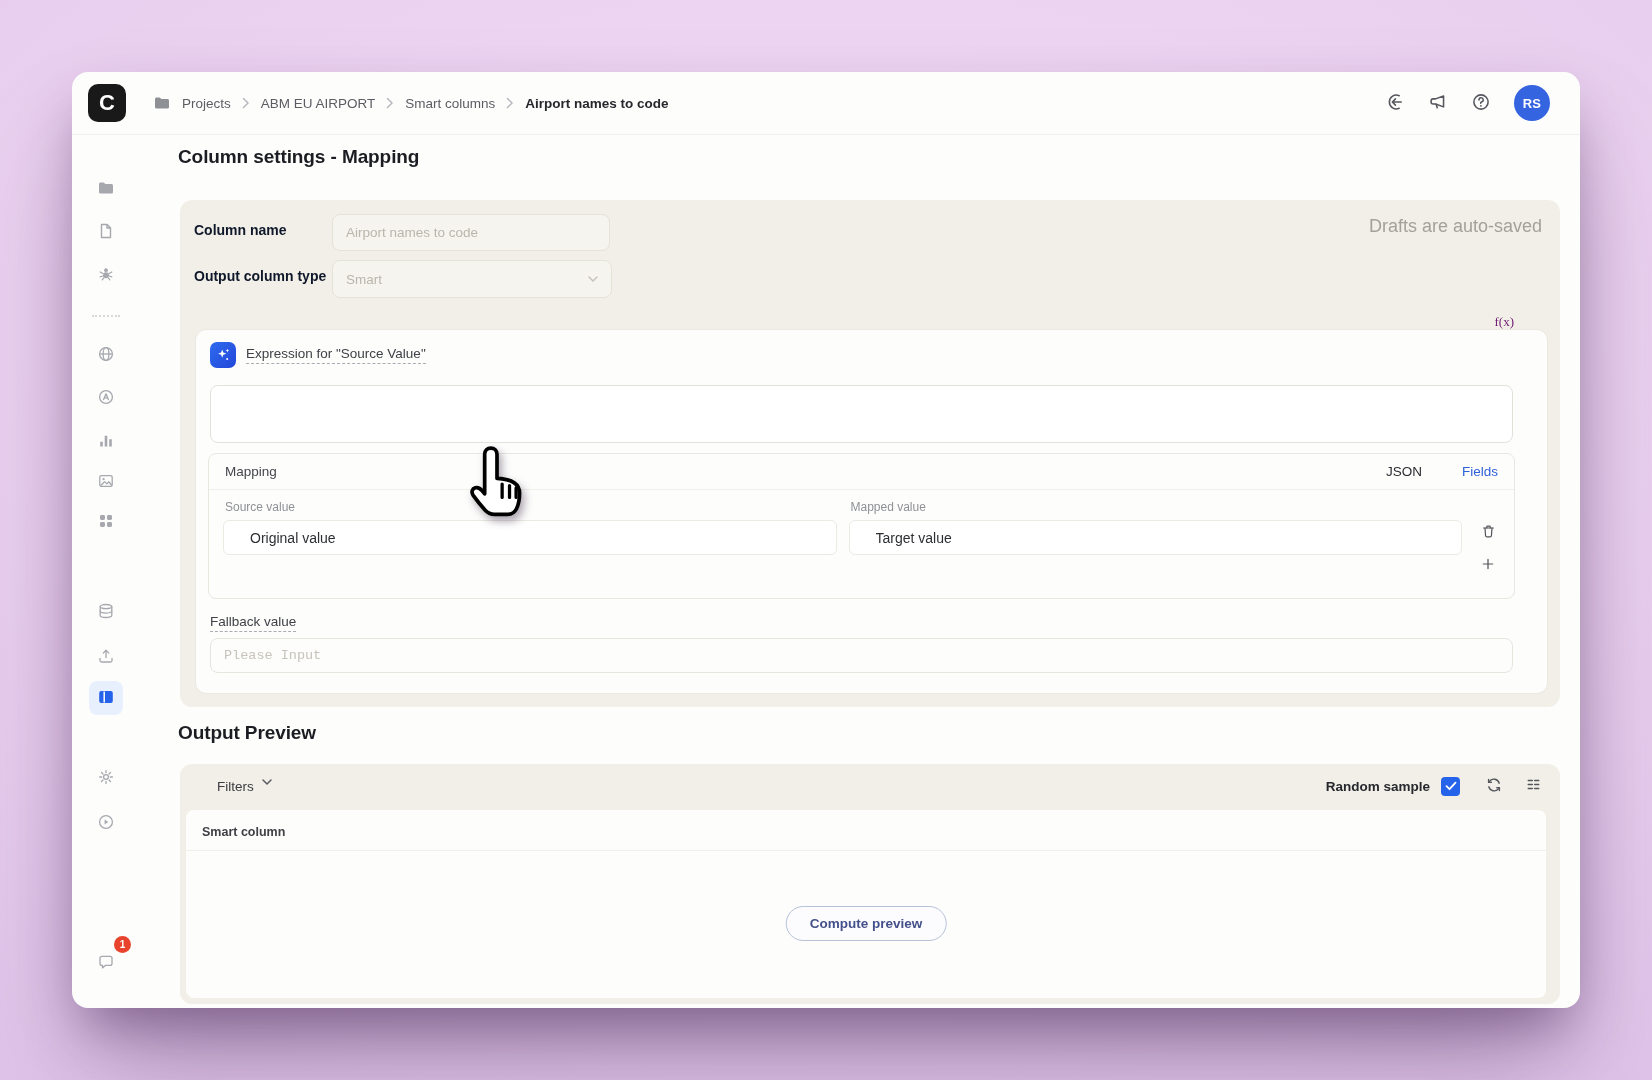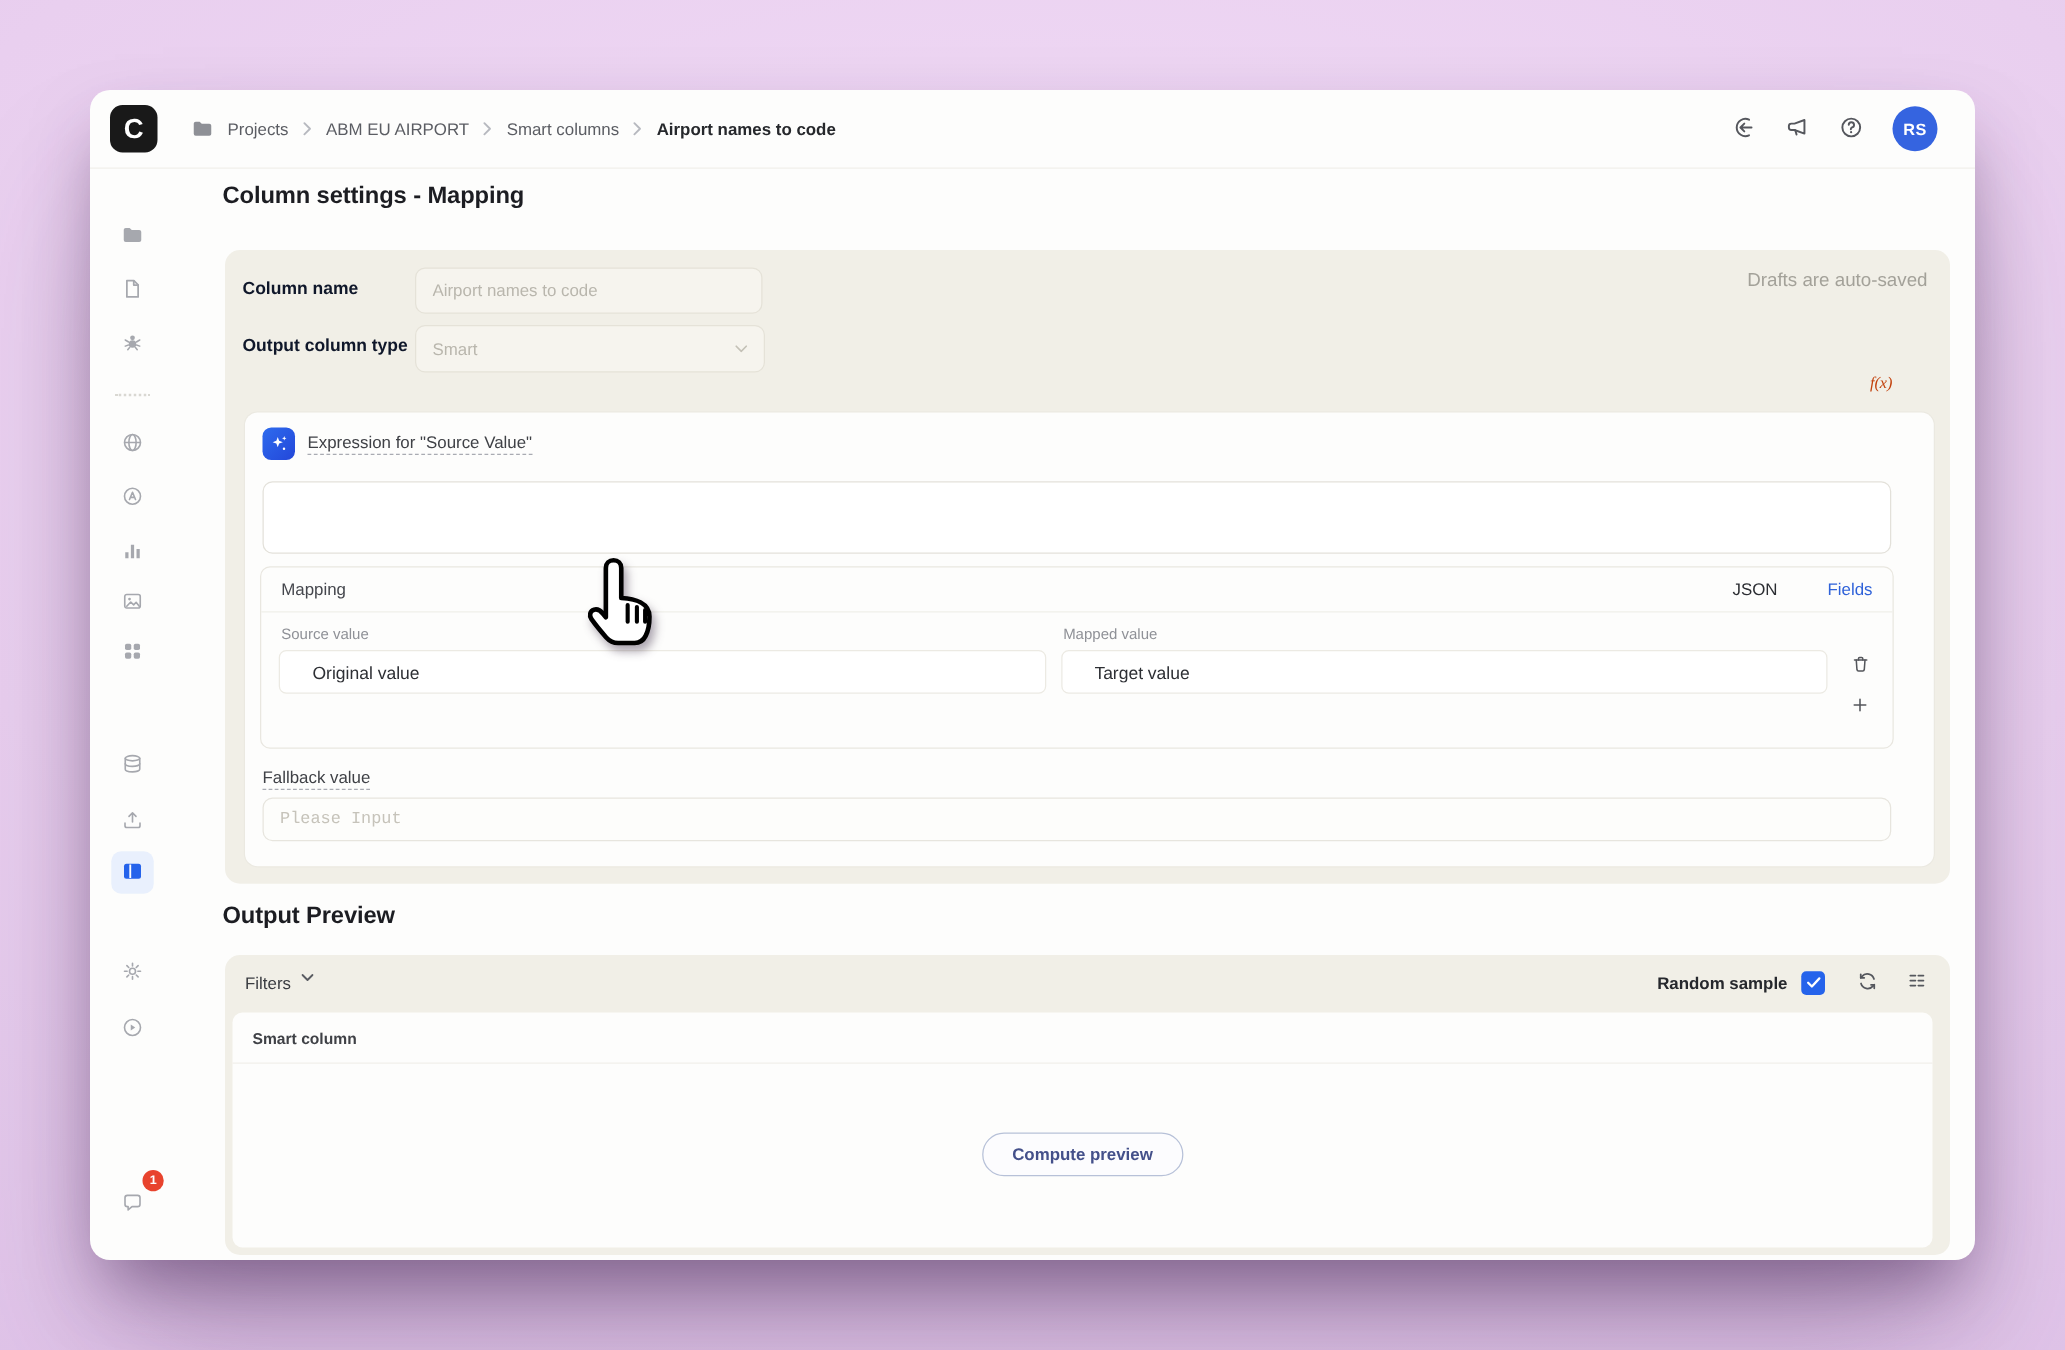--- a/index.html
+++ b/index.html
@@ -70,24 +70,24 @@
     position:absolute; left:152px; height:37px; width:278px;
     background:#f6f4ee; border:1px solid #e5e2d8; border-radius:8px;
     font-family:inherit; font-size:13.5px; color:#b9b6ad; padding:0 13px; outline:none;
   }
   .select-box {
     position:absolute; left:152px; height:38px; width:280px;
     background:#f6f4ee; border:1px solid #e5e2d8; border-radius:8px;
     display:flex; align-items:center; justify-content:space-between;
     font-size:13.5px; color:#b9b6ad; padding:0 13px; cursor:pointer;
   }
-  .autosave { position:absolute; right:18px; top:16px; font-size:15px; color:#a3a199; }
+  .autosave { position:absolute; right:18px; top:16px; font-size:18px; color:#a3a199; }
   .fx-btn {
-    position:absolute; right:46px; top:98px; font-family:"Liberation Serif", serif;
-    font-style:italic; font-size:13px; color:#c2410c; background:none; border:none; cursor:pointer;
+    position:absolute; right:46px; top:114px; font-family:"Liberation Serif", serif;
+    font-size:13px; color:#701a75; background:none; border:none; cursor:pointer;
   }
   .white-panel {
     position:absolute; left:16px; top:130px; width:1351px; height:363px;
     background:#fdfdfc; border-radius:10px; box-shadow:0 0 0 1px rgba(0,0,0,.025);
   }
   .expr-row { position:absolute; left:14px; top:12px; display:flex; align-items:center; gap:10px; cursor:pointer; }
   .ai-icon {
     width:26px; height:26px; border-radius:7px;
     background:linear-gradient(135deg,#2e6bee,#2347d9);
     display:flex; align-items:center; justify-content:center; flex:none;
@@ -123,21 +123,21 @@
     background:#fdfdfb; border:1px solid #e7e5de; border-radius:8px;
     font-family:Liberation Mono, monospace; font-size:13.5px; color:#2d2f34; padding:0 13px; outline:none;
   }
   .fallback-input::placeholder { color:#c6c3ba; }
   
   .preview-panel {
     position:absolute; left:108px; top:692px; width:1380px; height:240px;
     background:#f1efe7; border-radius:12px;
   }
   .toolbar { height:44px; display:flex; align-items:center; padding:0 18px 0 16px; }
-  .filters-btn { display:flex; align-items:flex-start; gap:8px; font-size:13.5px; font-weight:500; color:#3a3c41; background:none; border:none; cursor:pointer; }
+  .filters-btn { display:flex; align-items:flex-start; gap:8px; font-size:13.5px; font-weight:500; color:#3a3c41; background:none; border:none; cursor:pointer;margin-left:21px; }
   .toolbar-spacer { flex:1; }
   .random-label { font-size:13.5px; font-weight:600; color:#26282d; }
   .checkbox {
     width:19px; height:19px; border-radius:4px; background:#2563eb; margin-left:11px;
     display:flex; align-items:center; justify-content:center; border:none; cursor:pointer;
   }
   .refresh-btn { margin-left:25px; }
   .view-btn { margin-left:22px; }
   .preview-table {
     position:absolute; left:6px; top:46px; width:1360px; height:188px;

